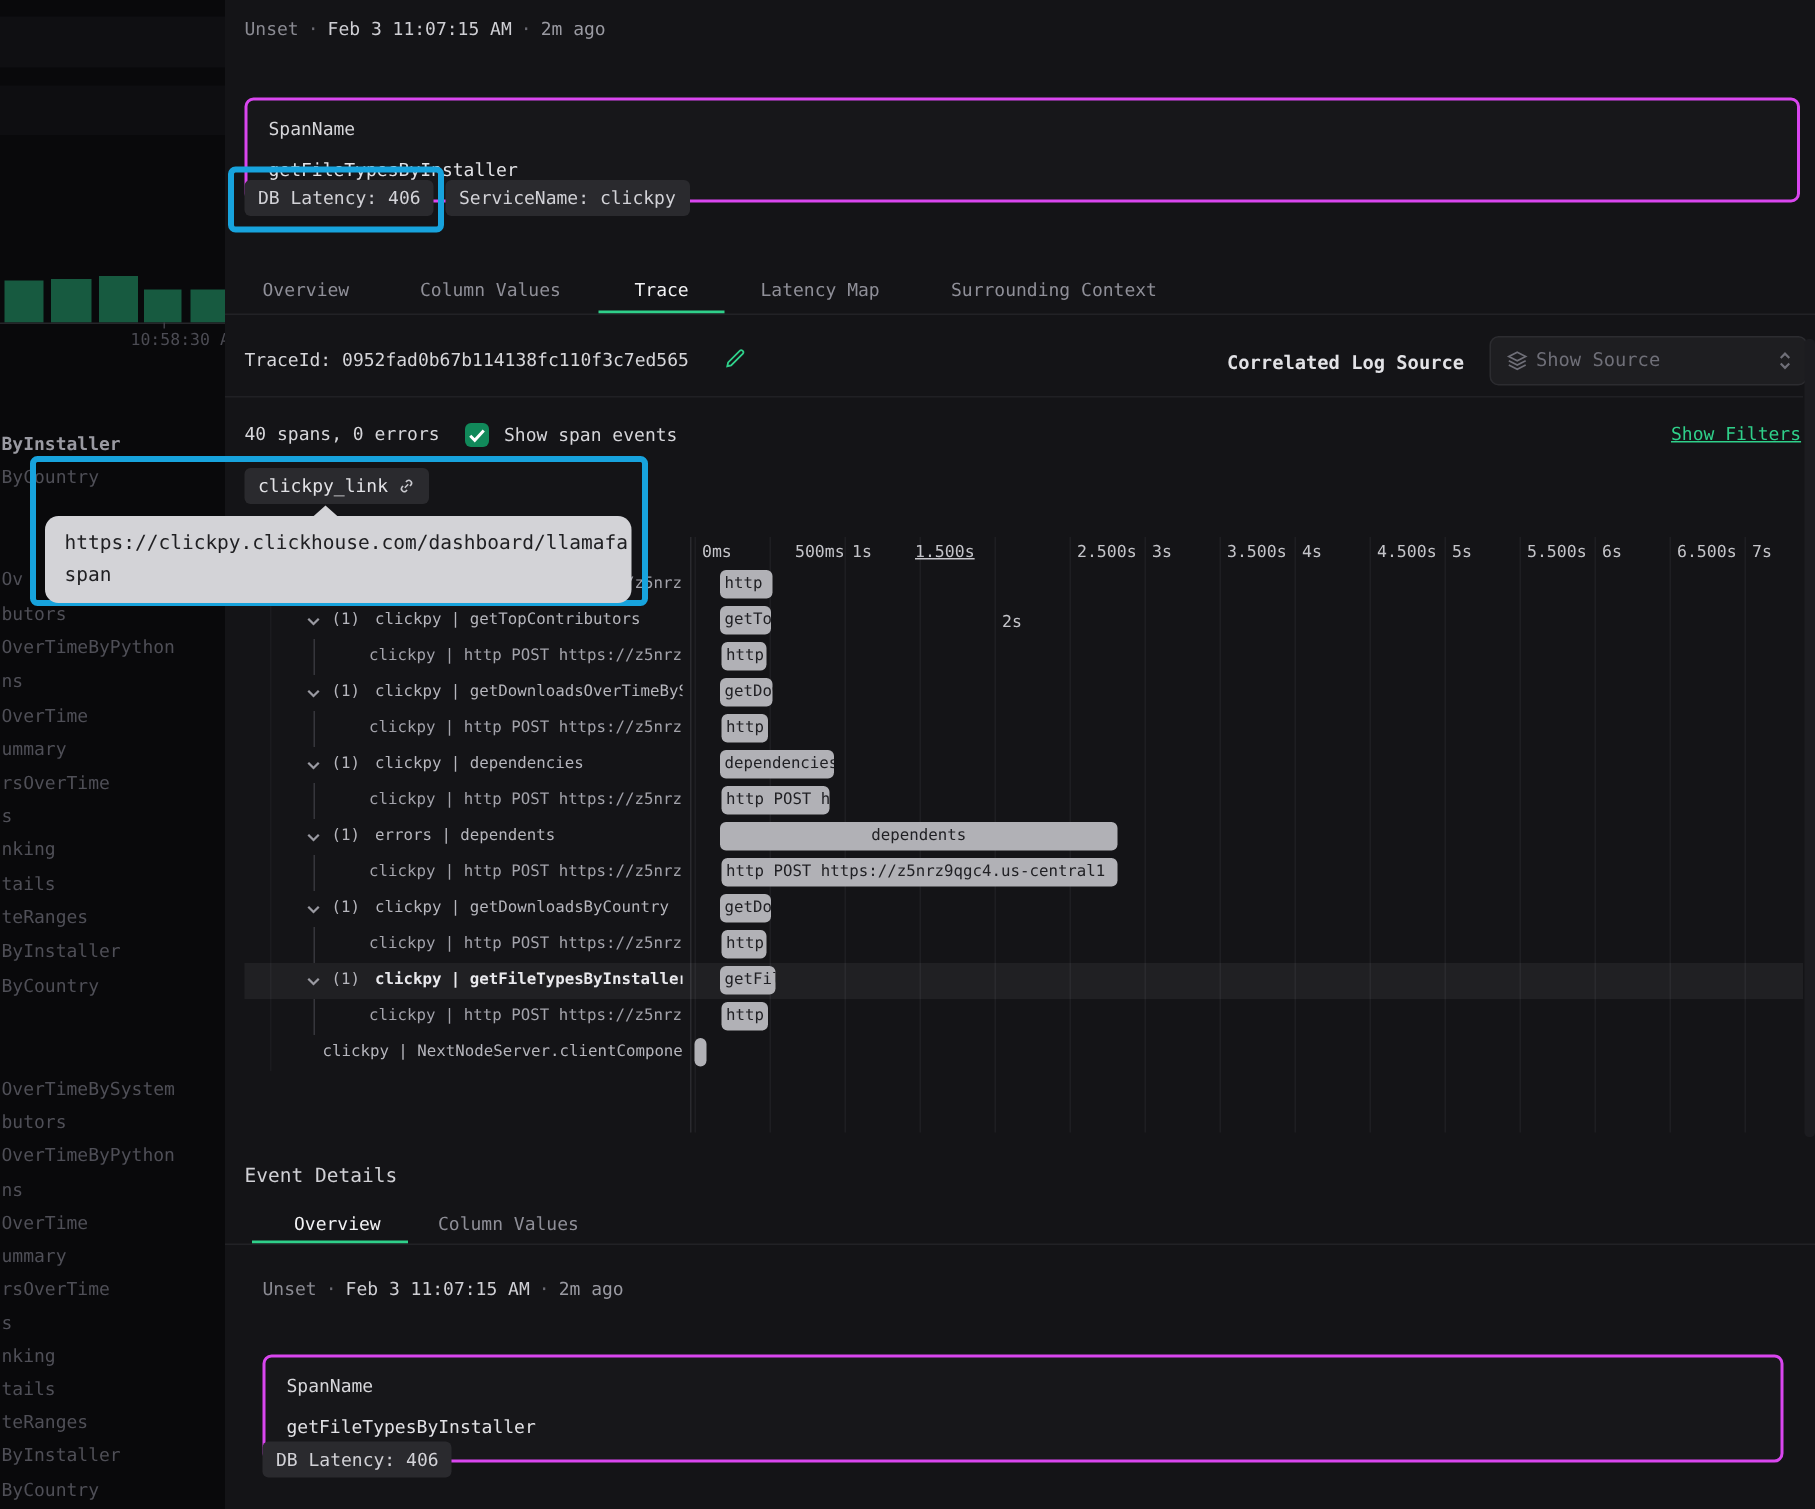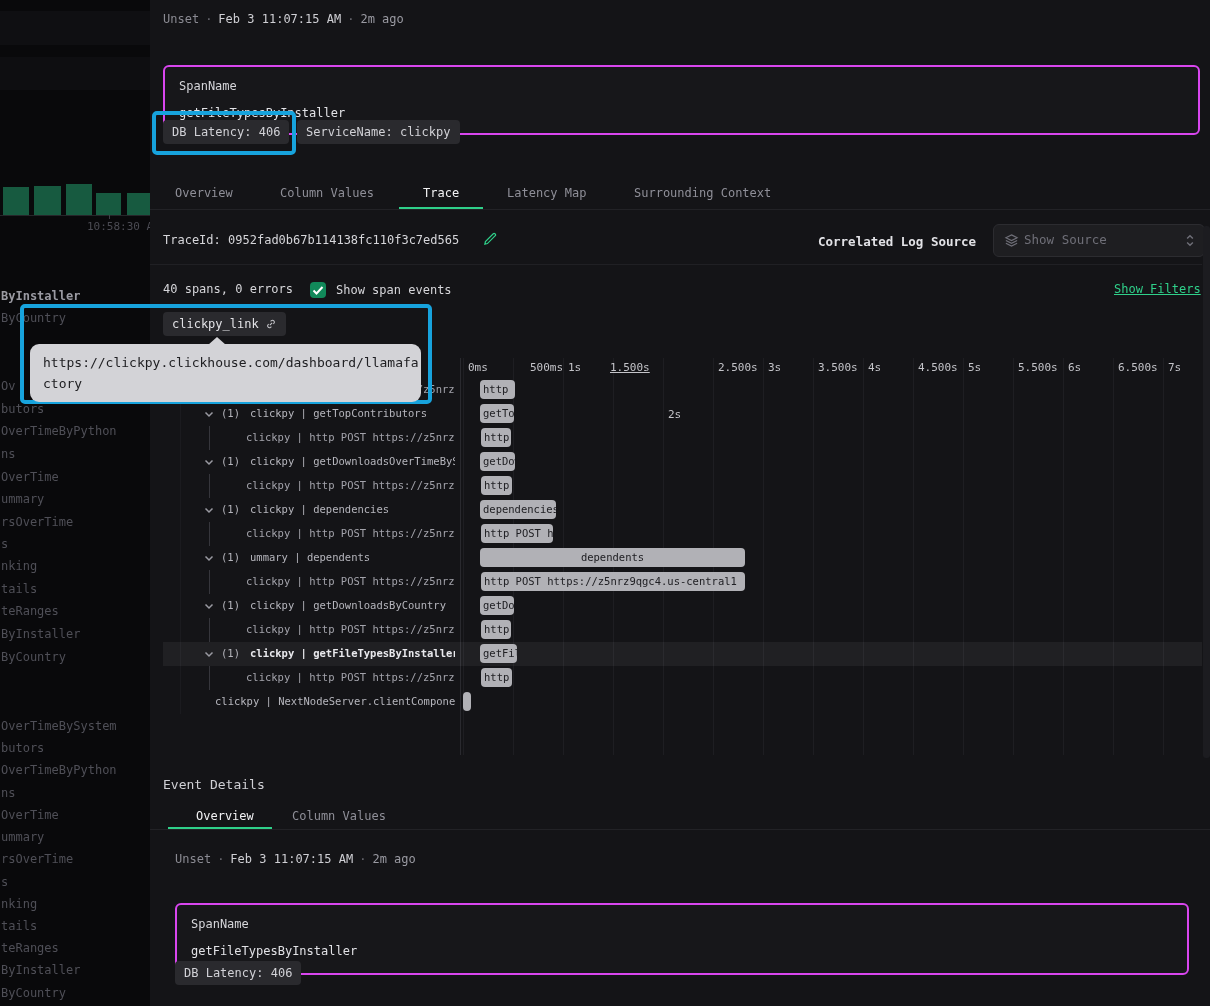--- a/index.html
+++ b/index.html
@@ -259,21 +259,21 @@
         <div class="wf-row" style="top: 522px;">
           <div class="wf-guide"></div>
           <span class="wf-name child">clickpy | http POST https://z5nrz9qgc4.us-central</span>
           <div class="wf-bar" style="left: 318px; width: 72px;">http POST https://z5nrz9qgc4.us-central1</div>
         </div>
         <div class="wf-row" style="top: 546px;">
           <svg class="wf-chevron" width="12" height="12" viewBox="0 0 12 12" fill="none" stroke="#9a9aa2" stroke-width="1.5">
             <path d="M2.5 4.5L6 8l3.5-3.5"></path>
           </svg>
           <span class="wf-count">(1)</span>
-          <span class="wf-name parent">ummary | dependents</span>
+          <span class="wf-name parent">errors | dependents</span>
           <div class="wf-bar center" style="left: 317px; width: 265px;">dependents</div>
         </div>
         <div class="wf-row" style="top: 570px;">
           <div class="wf-guide"></div>
           <span class="wf-name child">clickpy | http POST https://z5nrz9qgc4.us-central</span>
           <div class="wf-bar" style="left: 318px; width: 264px;">http POST https://z5nrz9qgc4.us-central1</div>
         </div>
         <div class="wf-row" style="top: 594px;">
           <svg class="wf-chevron" width="12" height="12" viewBox="0 0 12 12" fill="none" stroke="#9a9aa2" stroke-width="1.5">
             <path d="M2.5 4.5L6 8l3.5-3.5"></path>
@@ -321,16 +321,16 @@
       <div class="val">getFileTypesByInstaller</div>
     </div>
     <div class="badge" style="left:25px;top:961px;">DB Latency: 406</div>
   </div>
 
   <div class="hl-box" style="left:152px;top:111px;width:136px;height:36px;"></div>
   <div class="hl-box" style="left:20px;top:304px;width:404px;height:92px;"></div>
   <div class="tooltip-arrow"></div>
   <div class="tooltip">
     <div>https://clickpy.clickhouse.com/dashboard/llamafa</div>
-    <div>ctory</div>
+    <div>span</div>
   </div>
 
 </div>
 
 </body></html>

